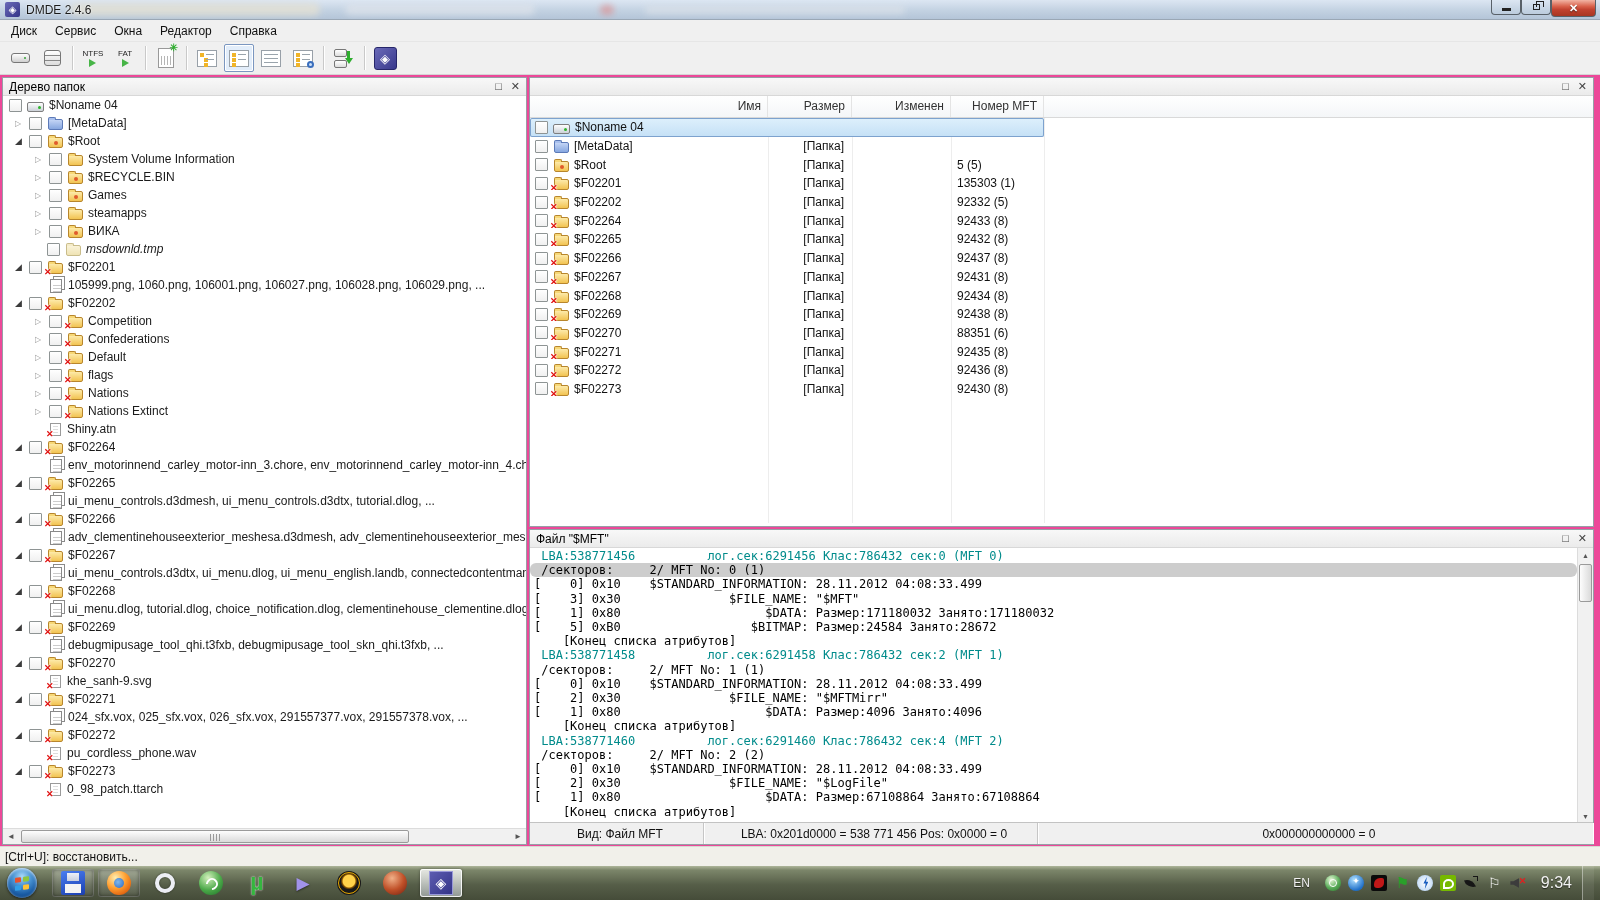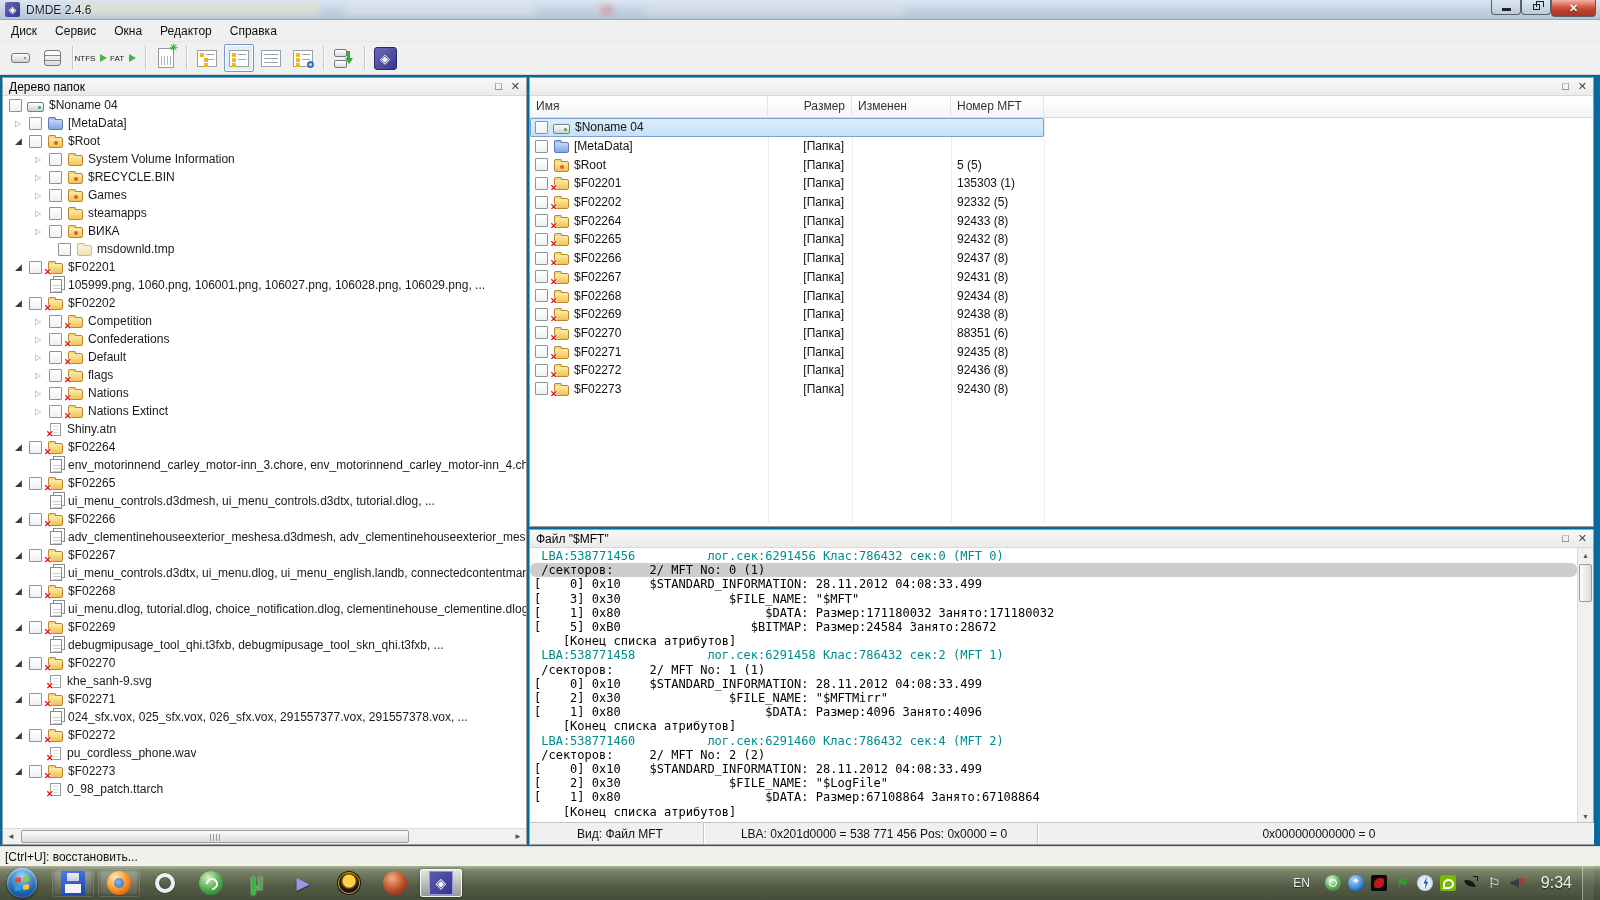--- a/index.html
+++ b/index.html
@@ -42,21 +42,21 @@
   .tb-btn{width:30px;height:28px;display:flex;align-items:center;justify-content:center;
     border:1px solid transparent;border-radius:2px;margin:0 1px;position:relative;}
   .tb-btn.active{border:1px solid #7a96c0;background:#e2edfa;box-shadow:inset 0 0 0 1px #fff;}
   .tb-sep{width:1px;height:24px;background:#c9c9c9;margin:0 4px;box-shadow:1px 0 0 #fff;}
   .tbi{position:relative;display:inline-block;}
   .tbi-disk-view{width:19px;height:10px;border:1px solid #777;border-radius:3px;
     background:linear-gradient(#fefefe,#d0d0d0);}
   .tbi-disk-view::after{content:"";position:absolute;right:3px;top:3px;width:2px;height:2px;background:#38a038;border-radius:50%;}
   .tbi-partitions-view{width:17px;height:16px;border:1px solid #777;border-radius:3px;
     background:repeating-linear-gradient(180deg,transparent 0 4px,#888 4px 5px),linear-gradient(#fff,#dcdcdc);}
-  .tbi-ntfs,.tbi-fat{display:flex;flex-direction:row;align-items:center;gap:1px;}
+  .tbi-ntfs,.tbi-fat{display:flex;flex-direction:column;align-items:center;gap:1px;}
   .tb-lab{font-size:8px;color:#222;line-height:9px;}
   .tb-play{width:0;height:0;border:4px solid transparent;border-left:7px solid #47b547;margin-left:4px;}
   .tbi-open-scan{width:16px;height:20px;border:1px solid #999;background:#fff;}
   .tbi-open-scan::before{content:"";position:absolute;left:2px;right:2px;bottom:2px;height:9px;
     background:repeating-linear-gradient(90deg,#b5b5b5 0 1px,transparent 1px 3px);}
   .tbi-open-scan::after{content:"✳";position:absolute;right:-5px;top:-7px;color:#2fae2f;font-size:10px;font-weight:bold;}
   .tbi-tree-view,.tbi-list-view,.tbi-table-view,.tbi-search{width:20px;height:17px;background:#fff;border:1px solid #98a0a8;}
   .tbi-tree-view::before{content:"";position:absolute;left:2px;top:2px;width:4px;height:4px;background:#f0b428;
     box-shadow:4px 5px 0 #f0b428,4px 10px 0 #f0b428;}
   .tbi-tree-view::after{content:"";position:absolute;left:8px;right:2px;top:3px;bottom:2px;
@@ -71,21 +71,21 @@
     border-radius:50%;background:rgba(190,215,245,.8);}
   .tbi-recover{width:20px;height:19px;}
   .tbi-recover .r1{position:absolute;left:0;top:0;width:13px;height:8px;border:1px solid #777;border-radius:2px;background:linear-gradient(#fff,#ddd);}
   .tbi-recover .r2{position:absolute;left:0;bottom:0;width:13px;height:8px;border:1px solid #777;border-radius:2px;background:linear-gradient(#fff,#ddd);}
   .tbi-recover .st{position:absolute;right:4px;top:2px;width:3px;height:8px;background:#2fae2f;}
   .tbi-recover .ah{position:absolute;right:1px;top:9px;width:0;height:0;border:4px solid transparent;border-top:6px solid #2fae2f;}
   .tbi-dmde-logo{width:23px;height:23px;border-radius:3px;border:1px solid #26266a;color:#fff;
     background:linear-gradient(135deg,#6a6ab8,#38388c);display:flex;align-items:center;justify-content:center;font-size:13px;}
 
   
-  .client{position:absolute;left:0;top:75px;width:1600px;height:771px;background:#0369a1;}
+  .client{position:absolute;left:0;top:75px;width:1600px;height:771px;background:#ec4899;}
   .panel{position:absolute;border:1px solid #979ea6;background:#fff;}
   .phead{height:18px;background:linear-gradient(#f8f8f8,#ebebeb);border-bottom:1px solid #d8d8d8;
     display:flex;align-items:center;padding:0 6px;font-size:12px;color:#000;}
   .ptitle{flex:1;white-space:nowrap;overflow:hidden;}
   .pbtns{display:flex;gap:9px;color:#444;font-size:11px;line-height:11px;}
   .pbtns span{cursor:default;}
 
   .tree-panel{left:2px;top:2px;width:525px;height:768px;}
   .tree-body{position:relative;height:732px;overflow:hidden;background:#fff;}
   .trow{display:flex;align-items:center;height:18px;white-space:nowrap;font-size:12px;color:#1a1a1a;}
@@ -127,21 +127,21 @@
   .sb-track{flex:1;height:16px;position:relative;}
   .sb-thumb{position:absolute;left:2px;top:1px;width:388px;height:13px;border:1px solid #9a9a9a;border-radius:2px;
     background:linear-gradient(#fdfdfd,#dadada);}
   .sb-thumb::after{content:"";position:absolute;left:50%;top:3px;margin-left:-5px;width:10px;height:7px;
     background:repeating-linear-gradient(90deg,#999 0 1px,transparent 1px 3px);}
 
   
   .file-panel{left:529px;top:2px;width:1065px;height:450px;}
   .cols{display:flex;height:22px;background:linear-gradient(#ffffff,#f4f6f8);border-bottom:1px solid #d9d9d9;
     font-size:12px;color:#333;}
-  .col{padding:3px 6px 0 6px;border-right:1px solid #e4e4e4;white-space:nowrap;overflow:hidden;}
+  .col{padding:3px 6px 0 6px;border-right:1px solid #e4e4e4;white-space:nowrap;overflow:hidden;text-align:right;}
   .col.c0{width:238px;}
   .col.c1{width:84px;text-align:right;}
   .col.c2{width:99px;}
   .col.c3{width:93px;}
   .col.filler{flex:1;border-right:none;}
   .rows{position:relative;height:405px;overflow:hidden;}
   .vguide{position:absolute;top:0;bottom:0;width:1px;background:#ededed;}
   .frow{display:flex;align-items:center;height:18.7px;width:514px;position:relative;font-size:12px;}
   .frow.sel{background:linear-gradient(#def0fc,#c4e0f6);box-shadow:inset 0 0 0 1px #7da2ce;border-radius:2px;}
   .fcell{white-space:nowrap;overflow:hidden;}
@@ -383,21 +383,21 @@
             <span class="cb"></span>
             <span class="ic ic-folder"></span>
             <span class="lbl">steamapps</span>
           </div>
           <div class="trow" style="padding-left: 30px;">
             <span class="exp closed">▷</span>
             <span class="cb"></span>
             <span class="ic ic-folder-dot"></span>
             <span class="lbl">ВИКА</span>
           </div>
-          <div class="trow" style="padding-left: 39px;">
+          <div class="trow" style="padding-left: 28px; font-style: italic;">
             <span class="exp"></span>
             <span class="cb"></span>
             <span class="ic ic-folder-pale"></span>
             <span class="lbl">msdownld.tmp</span>
           </div>
           <div class="trow" style="padding-left: 10px;">
             <span class="exp open">◢</span>
             <span class="cb"></span>
             <span class="ic ic-folder-x">
               <i class="xov">✕</i>

